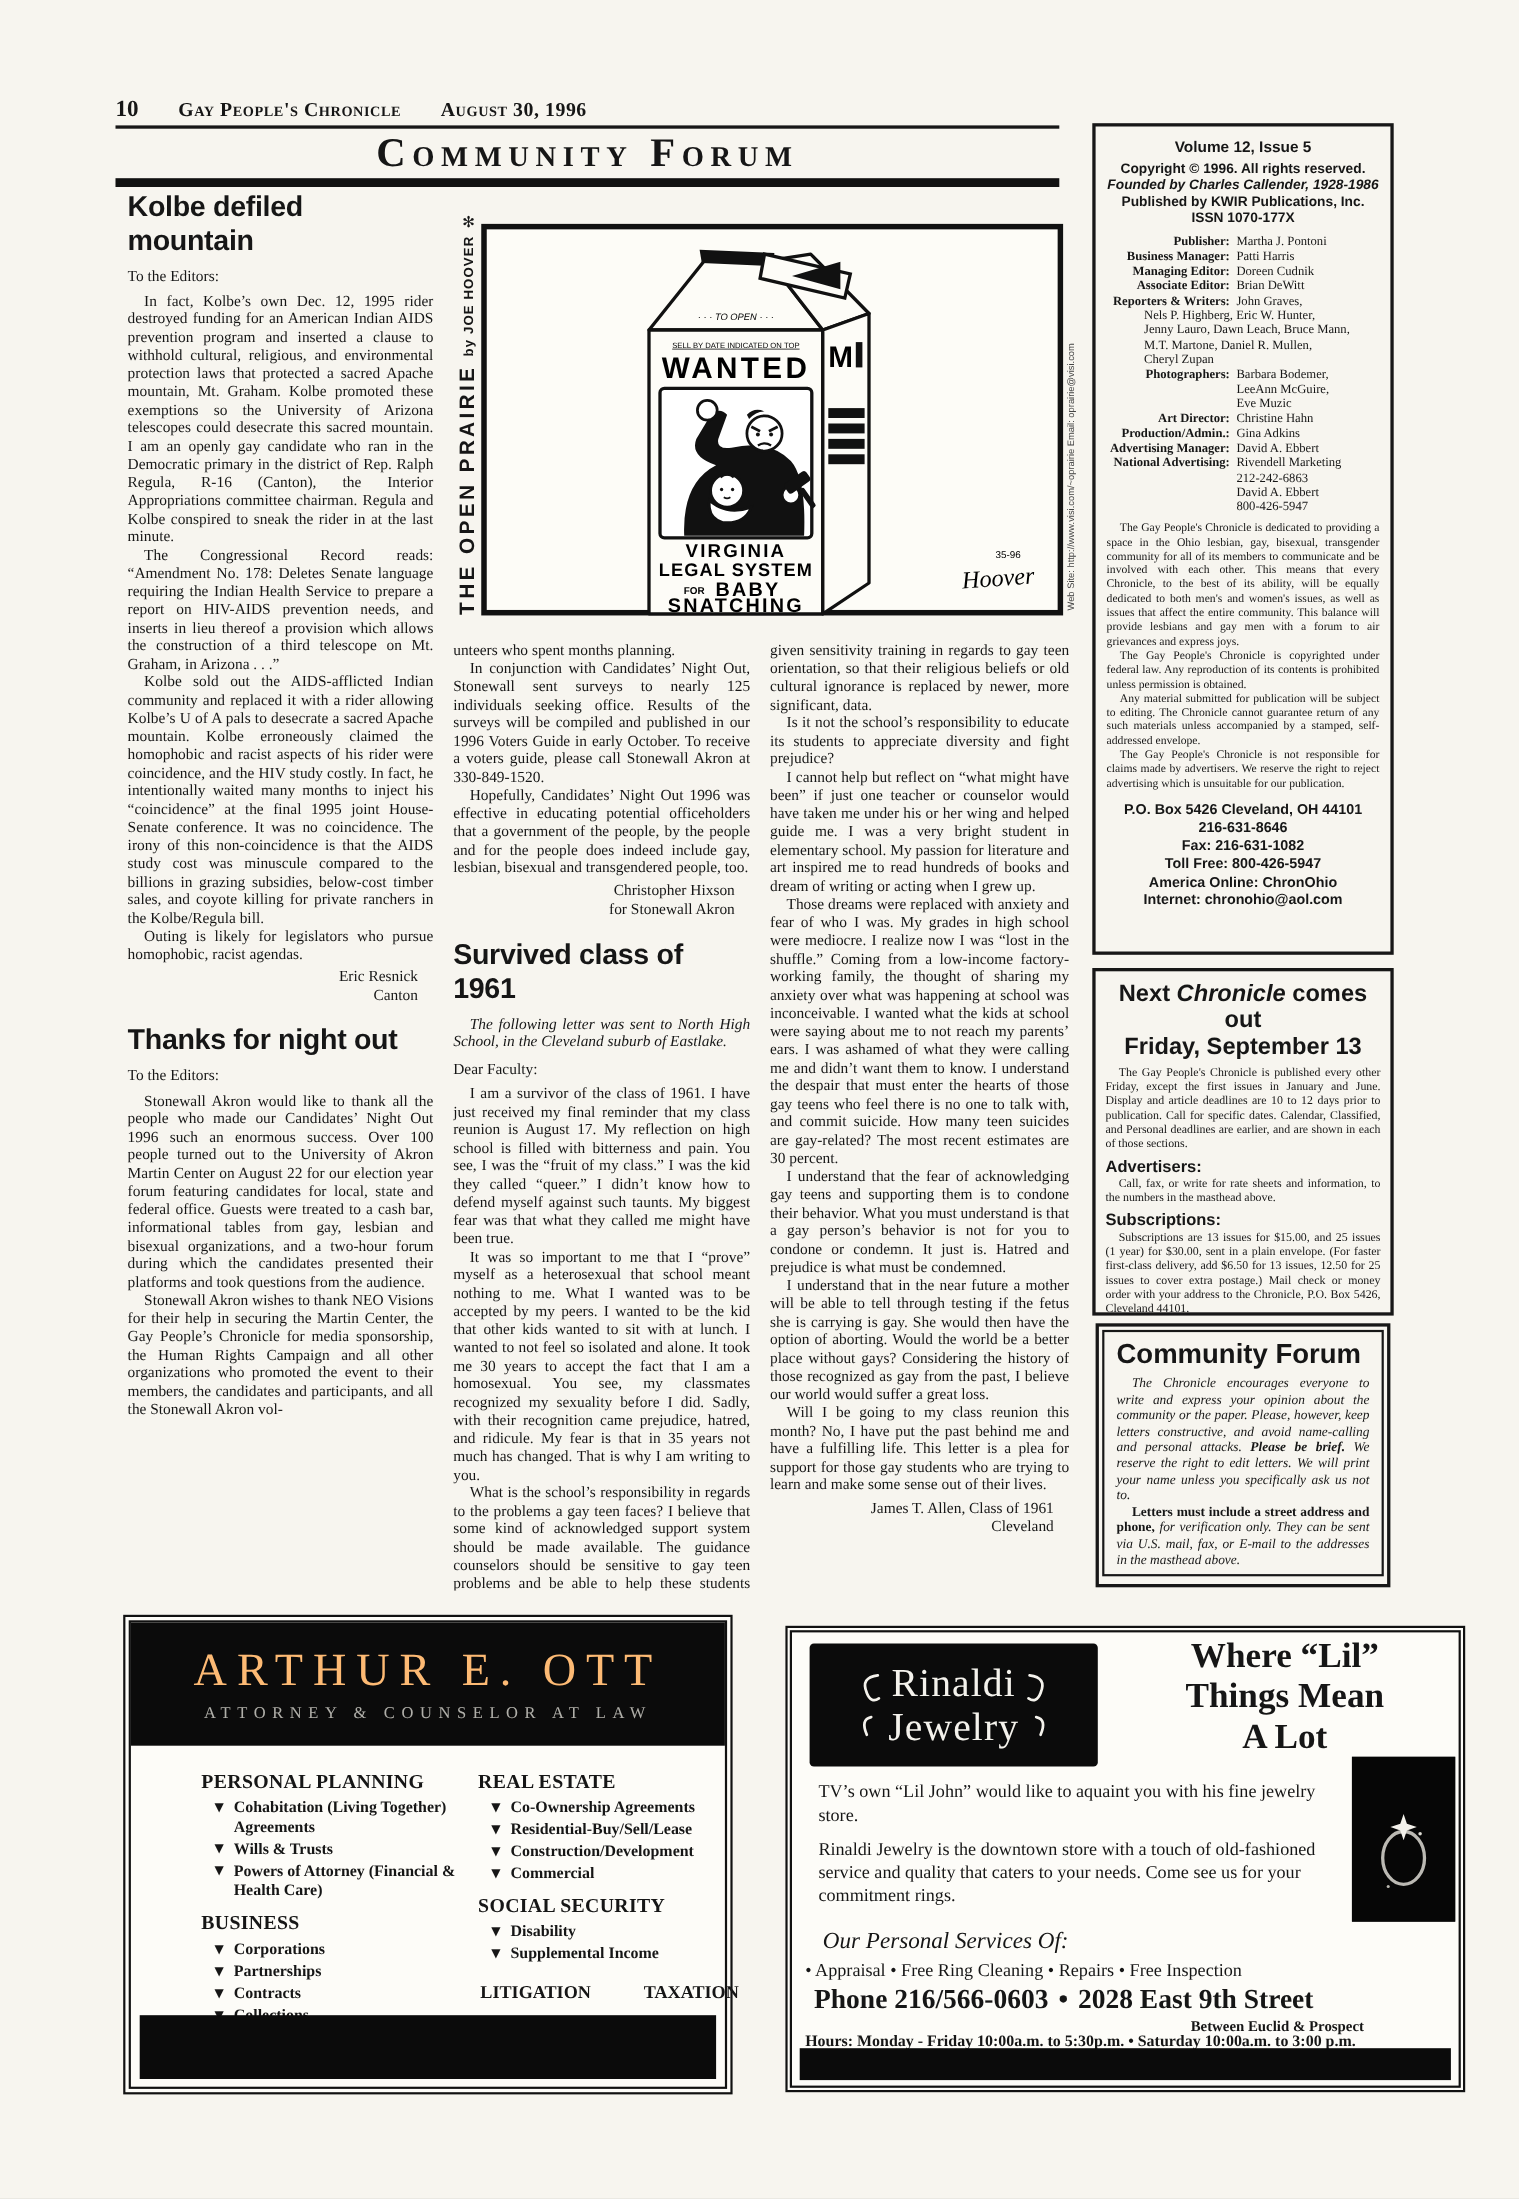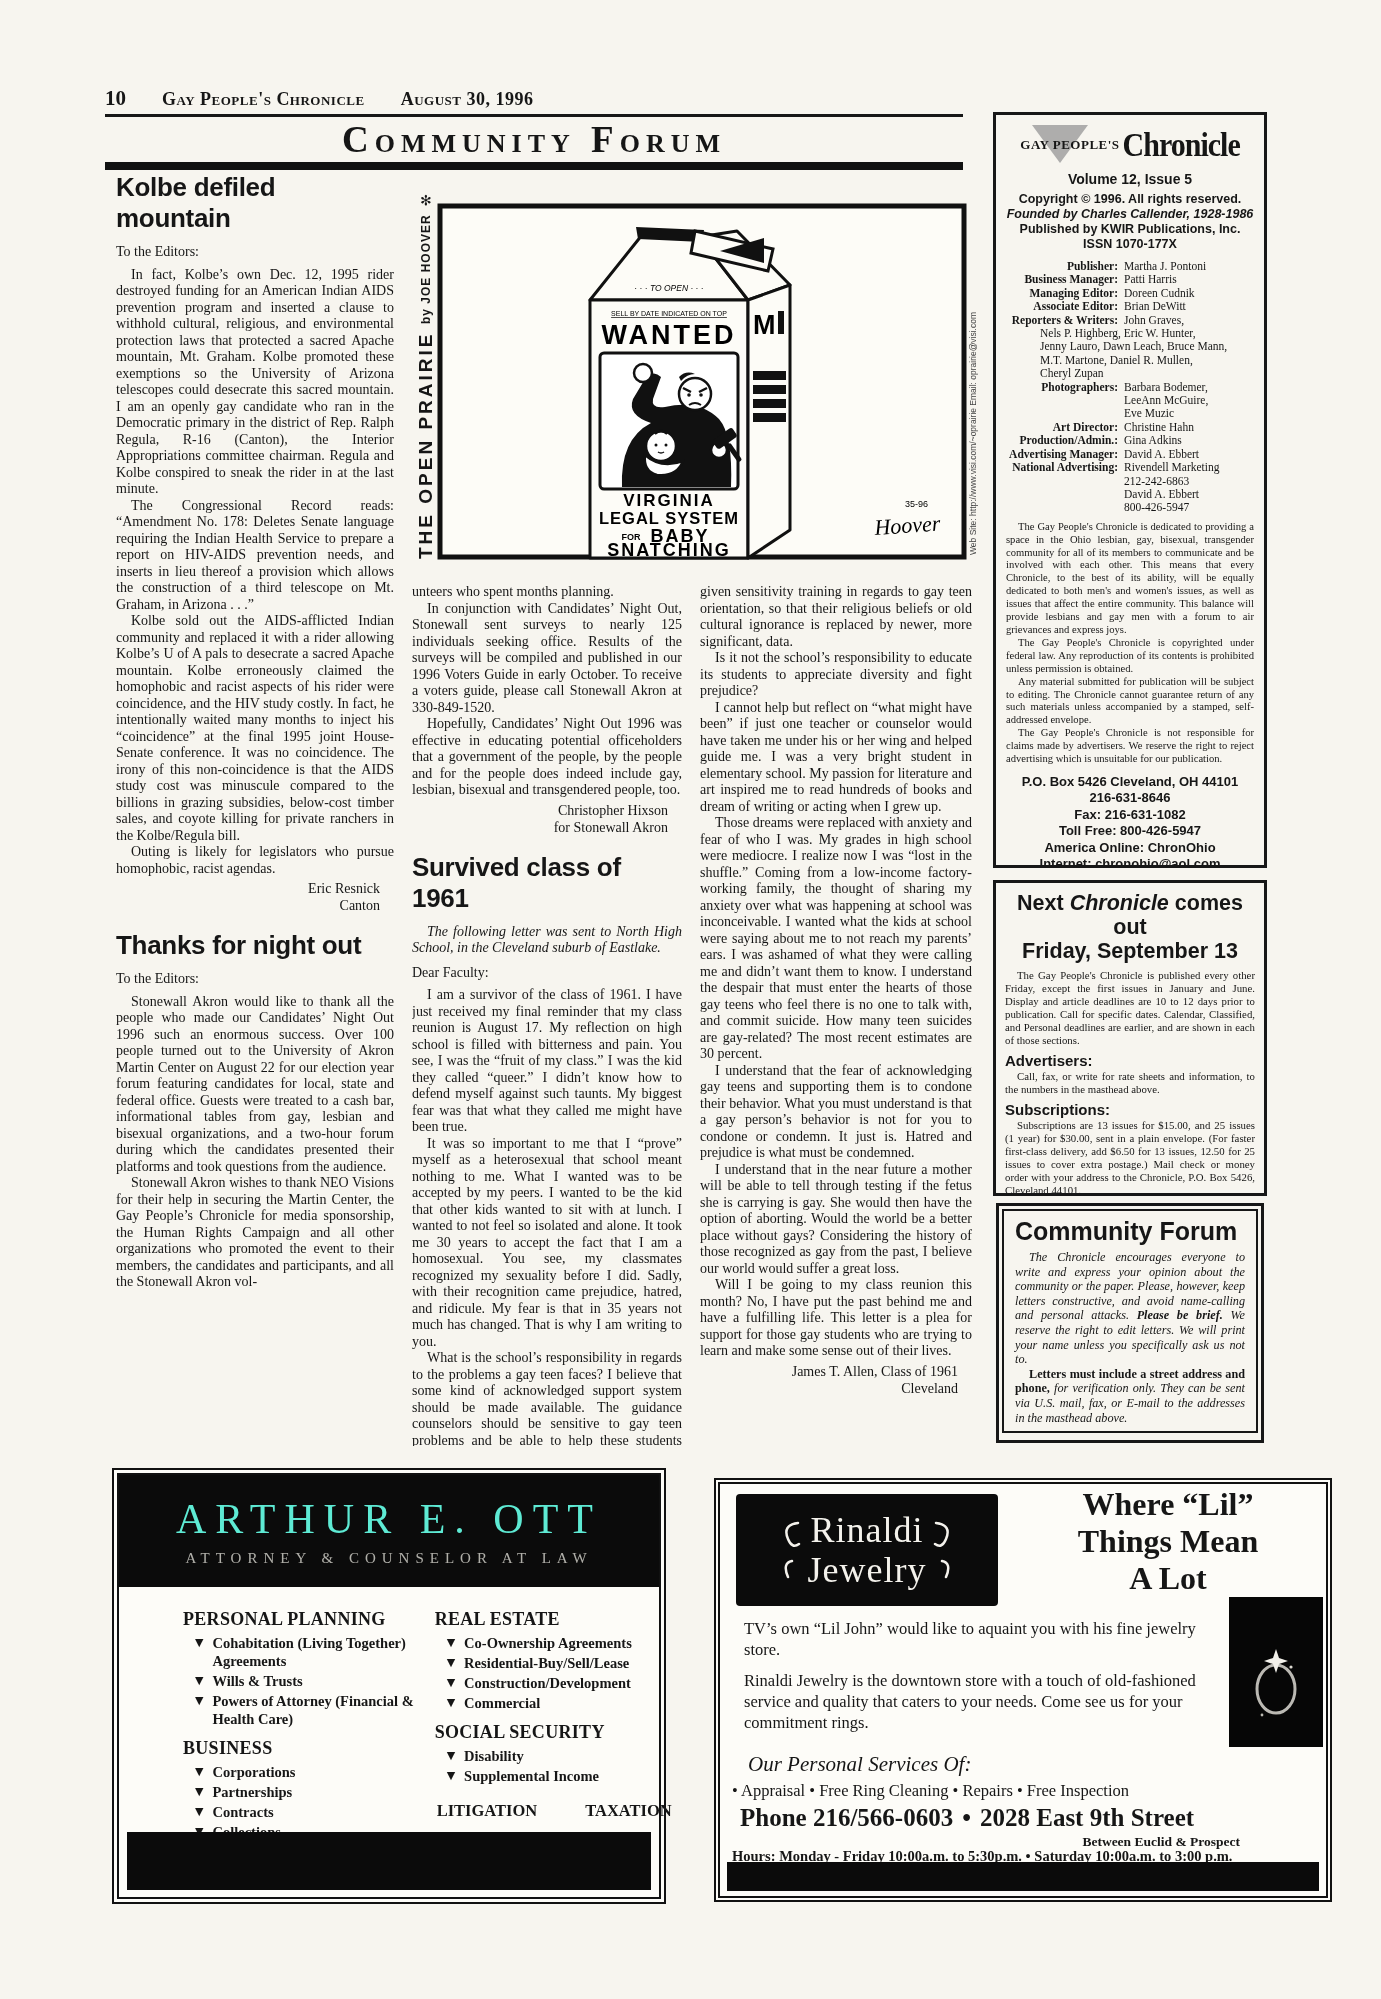--- a/index.html
+++ b/index.html
@@ -72,21 +72,21 @@
   .cf-inner{border:2px solid #171717;margin:3px;height:calc(100% - 10px);padding:6px 11px;box-sizing:border-box;overflow:hidden;}
   .cf-title{font:700 25px "Liberation Sans",sans-serif;margin:0 0 4px;}
   .cf-inner p{margin:0;font-size:12.2px;line-height:14.6px;text-align:justify;text-indent:14px;font-style:italic;}
   .cf-inner .b{font-weight:700;}
   .cf-inner .bu{font-weight:700;font-style:normal;}
 
   
   .ott-ad{position:absolute;left:112px;top:1468px;width:554px;height:436px;border:7px double #111;
       box-sizing:border-box;background:#fdfcf8;}
   .ott-head{background:#0b0b0b;height:112px;display:flex;flex-direction:column;align-items:center;justify-content:center;}
-  .ott-name{color:#5eead4;font:42px "Liberation Serif",serif;letter-spacing:9px;}
+  .ott-name{color:#fdba74;font:42px "Liberation Serif",serif;letter-spacing:9px;}
   .ott-sub{color:rgba(240,238,230,.72);font:15px "Liberation Serif",serif;letter-spacing:6px;margin-top:7px;}
   .ott-body{display:grid;grid-template-columns:54% 46%;padding:12px 10px 0 64px;
       font-family:"Liberation Serif",serif;}
   .ott-body h3{font:700 18px "Liberation Serif",serif;margin:10px 0 4px;letter-spacing:.3px;}
   .ott-item{display:flex;gap:9px;font:700 14.5px "Liberation Serif",serif;line-height:18px;margin:2px 0;padding-left:12px;}
   .ott-item .bullet{font-family:"DejaVu Sans",sans-serif;font-size:11px;line-height:18px;}
   .ott-foot{display:flex;gap:48px;font:700 16.5px "Liberation Serif",serif;margin-top:16px;padding-left:2px;}
   .ott-band{position:absolute;left:8px;right:8px;bottom:7px;height:58px;background:#0b0b0b;}
 
   
@@ -248,25 +248,20 @@
         <p>Will I be going to my class reunion this month? No, I have put the past behind me and have a fulfilling life. This letter is a plea for support for those gay students who are trying to learn and make some sense out of their lives.</p>
       </div>
     <div class="sig">
 
     <div>James T. Allen, Class of 1961</div>
         <div>Cleveland</div>
       </div>
   </section>
 
   <aside class="mast-box">
-    <div class="mh-logo">
-      <span class="mh-tri"></span>
-      <span class="mh-gp">GAY PEOPLE'S</span>
-      <span class="mh-ch">Chronicle</span>
-    </div>
     <div class="mh-vol">Volume 12, Issue 5</div>
     <div class="mh-copy">
       <div>Copyright © 1996.  All rights reserved.</div>
       <div class="it">Founded by Charles Callender, 1928-1986</div>
       <div>Published by KWIR Publications, Inc.</div>
       <div>ISSN  1070-177X</div>
     </div>
     <div class="staff">
 
     <div class="staff-row">

